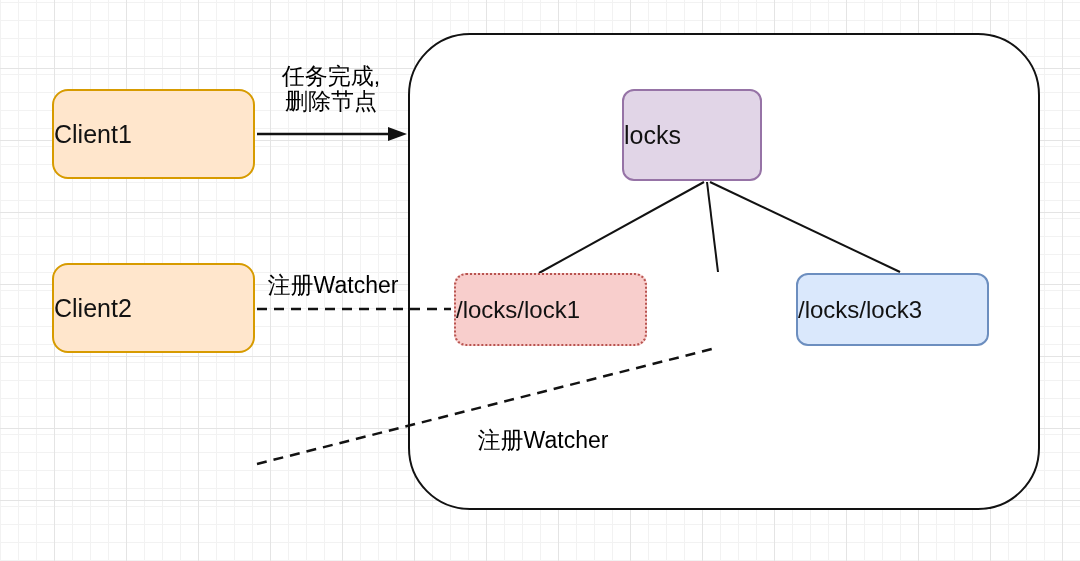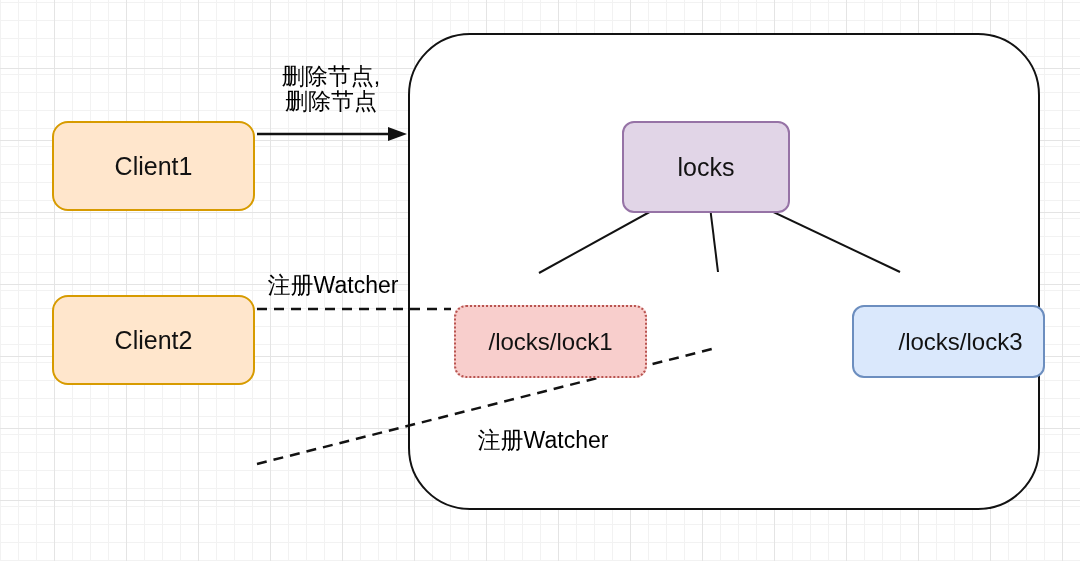--- a/index.html
+++ b/index.html
@@ -9,44 +9,44 @@
     background-color:#ffffff;
     background-image:
       linear-gradient(to right,#e4e4e4 1px,transparent 1px),
       linear-gradient(to bottom,#e4e4e4 1px,transparent 1px),
       linear-gradient(to right,#f2f2f2 1px,transparent 1px),
       linear-gradient(to bottom,#f2f2f2 1px,transparent 1px);
     background-size:72px 72px,72px 72px,18px 18px,18px 18px;
     background-position:54px 0,0 68px,0 0,0 2px;
   }
   .node{
-    position:absolute;display:flex;align-items:center;justify-content:center;
-    box-sizing:border-box;color:#121212;font-size:25px;text-align:center;margin-top:32px;
+    position:absolute;display:flex;align-items:center;justify-content:flex-start;
+    box-sizing:border-box;color:#121212;font-size:25px;text-align:center;
   }
   .client{
     left:52px;width:203px;height:90px;
     background:#ffe6cc;border:2px solid #d79b00;border-radius:16px;
   }
   #client1{top:89px;}
   #client2{top:263px;}
   #client3{top:420px;}
   .container-shape{
     position:absolute;left:408px;top:33px;width:632px;height:477px;
     box-sizing:border-box;background:#ffffff;border:2.5px solid #121212;border-radius:62px;
   }
   .root-node{
-    left:622px;top:89px;width:168px;height:92px;
+    left:622px;top:89px;width:140px;height:92px;
     background:#e1d5e7;border:2px solid #9673a6;border-radius:12px;
   }
   .lock-node{
     top:273px;width:193px;height:73px;border-radius:12px;font-size:24px;
   }
   #lock1{left:454px;background:#f8cecc;border:2px dotted #b85450;}
   #lock2{left:637px;background:#dae8fc;border:2px solid #6c8ebf;}
-  #lock3{left:852px;background:#dae8fc;border:2px solid #6c8ebf;padding-left:24px;}
+  #lock3{left:796px;background:#dae8fc;border:2px solid #6c8ebf;}
   .connectors{position:absolute;left:0;top:0;width:1080px;height:561px;}
   .connectors line{stroke:#121212;}
   .tree-line{stroke-width:2px;}
   .arrow-line{stroke-width:2.5px;}
   .arrow-head{fill:#121212;stroke:none;}
   .dash-line{stroke-width:2.5px;stroke-dasharray:10 7;}
   .edge-label{
     position:absolute;color:#000000;font-size:23px;line-height:25px;
     text-align:center;white-space:pre-line;
   }
@@ -83,17 +83,17 @@
   <div class="node root-node">
     <span>locks</span>
   </div>
   <div class="node lock-node" id="lock1">
     <span>/locks/lock1</span>
   </div>
   <div class="node lock-node" id="lock3">
     <span>/locks/lock3</span>
   </div>
 
-  <div class="edge-label" id="label-task"><span>删除节点,</span><br><span>删除节点</span></div>
+  <div class="edge-label" id="label-task"><span>任务完成,</span><br><span>删除节点</span></div>
   <div class="edge-label" id="label-watcher2">注册Watcher</div>
   <div class="edge-label" id="label-watcher3">注册Watcher</div>
 
 </div>
 
 </body></html>

